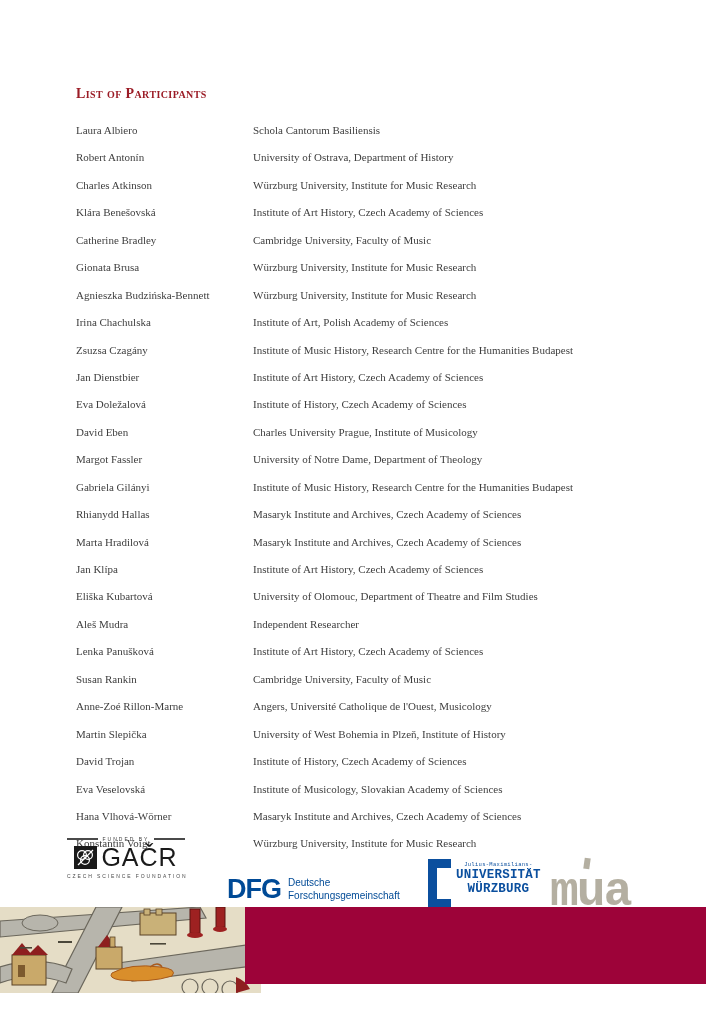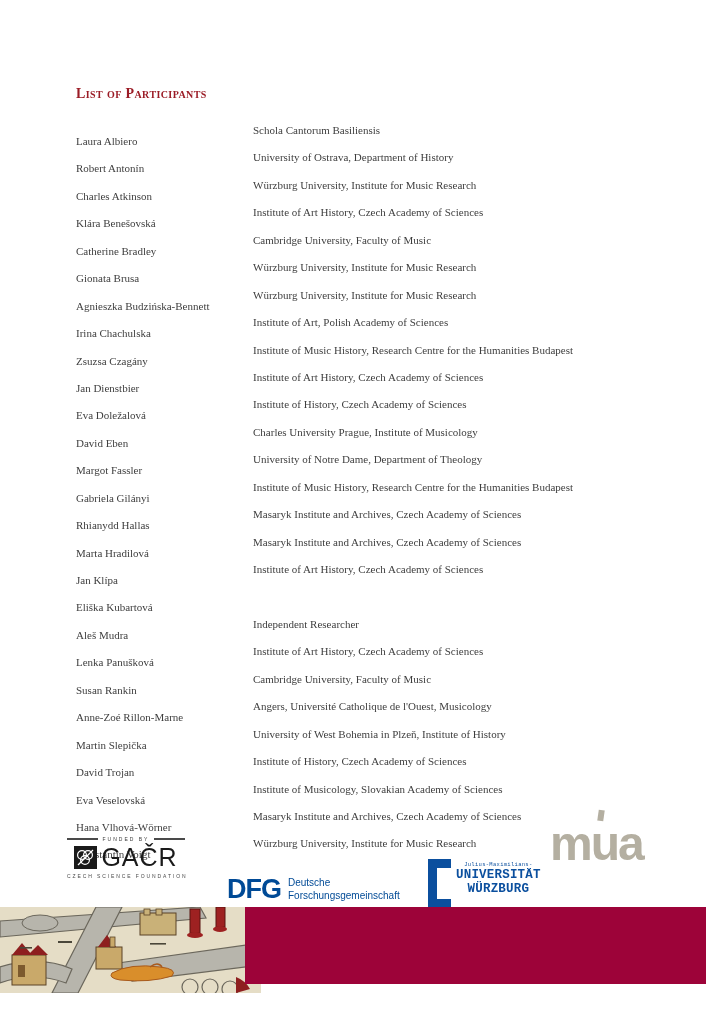--- a/index.html
+++ b/index.html
@@ -13,21 +13,21 @@
   .page{position:relative;width:706px;height:1024px;background:#ffffff;overflow:hidden;margin:0 auto;}
 
   .page-title{
     position:absolute;left:76px;top:86px;
     font-variant:small-caps;font-weight:700;font-size:14px;
     letter-spacing:0.4px;color:var(--title-red);
   }
 
   .participants{position:absolute;left:76px;top:124px;width:600px;}
   .p-row{display:flex;height:27.45px;align-items:flex-start;}
-  .p-name{width:177px;flex:0 0 177px;font-size:11px;color:var(--text);margin-top:11px;}
+  .p-name{width:177px;flex:0 0 177px;font-size:11px;color:var(--text);}
   .p-aff{font-size:11px;color:var(--text);}
 
   
   .gacr{position:absolute;left:67px;top:836px;width:118px;text-align:center;color:var(--gacr-black);font-family:"Liberation Sans",sans-serif;}
   .gacr-funded{display:flex;align-items:center;gap:5px;justify-content:center;}
   .gacr-funded .rule{flex:1;height:2px;background:#4a4a4a;}
   .gacr-funded .txt{font-size:5px;letter-spacing:2px;color:#3a3a3a;white-space:nowrap;}
   .gacr-main{display:flex;align-items:center;justify-content:center;gap:4px;margin-top:3px;}
   .gacr-word{font-size:25px;font-weight:400;letter-spacing:1px;color:var(--gacr-black);line-height:1;}
   .gacr-tag{font-size:5px;letter-spacing:1.9px;color:#4a4a4a;margin-top:3px;white-space:nowrap;}
@@ -38,21 +38,21 @@
   .dfg-l1,.dfg-l2{font-size:10px;color:var(--dfg-blue);line-height:1.25;}
   .dfg-l3{font-size:8.5px;color:var(--dfg-light);margin-top:5px;}
 
   .wue{position:absolute;left:428px;top:859px;display:flex;gap:5px;align-items:flex-start;font-family:Liberation Mono, monospace;}
   .wue-bracket{position:relative;width:23px;height:49px;background:var(--wue-blue);}
   .wue-bracket .notch{position:absolute;right:0;top:9px;width:14px;height:31px;background:#ffffff;}
   .wue-lines{display:flex;flex-direction:column;align-items:center;margin-top:2px;}
   .wue-l0{font-size:5.5px;color:var(--wue-blue);letter-spacing:0.3px;}
   .wue-l1,.wue-l2{font-size:12.5px;font-weight:700;color:var(--wue-blue);line-height:1.15;letter-spacing:0.2px;}
 
-  .mua{position:absolute;left:550px;top:820px;font-family:Liberation Sans, sans-serif;
+  .mua{position:absolute;left:550px;top:868px;font-family:Liberation Mono, monospace;
        font-size:48px;font-weight:700;color:var(--mua-gray);letter-spacing:-2px;line-height:1;}
   .mua .u{position:relative;}
   .mua .u .accent{position:absolute;left:7px;top:-7px;width:6px;height:11px;background:var(--mua-gray);transform:rotate(8deg);}
 
   
   .map-wrap{position:absolute;left:0;top:907px;width:261px;height:86px;overflow:hidden;}
   .band{position:absolute;left:245px;top:907px;width:461px;height:77px;background:var(--band);}
 </style>
 </head>
 <body>
@@ -142,20 +142,21 @@
       <span class="p-aff">Masaryk Institute and Archives, Czech Academy of Sciences</span>
     </div>
 
     <div class="p-row">
       <span class="p-name">Jan Klípa</span>
       <span class="p-aff">Institute of Art History, Czech Academy of Sciences</span>
     </div>
 
     <div class="p-row">
       <span class="p-name">Eliška Kubartová</span>
+      <span class="p-aff">University of Olomouc, Department of Theatre and Film Studies</span>
     </div>
 
     <div class="p-row">
       <span class="p-name">Aleš Mudra</span>
       <span class="p-aff">Independent Researcher</span>
     </div>
 
     <div class="p-row">
       <span class="p-name">Lenka Panušková</span>
       <span class="p-aff">Institute of Art History, Czech Academy of Sciences</span>

